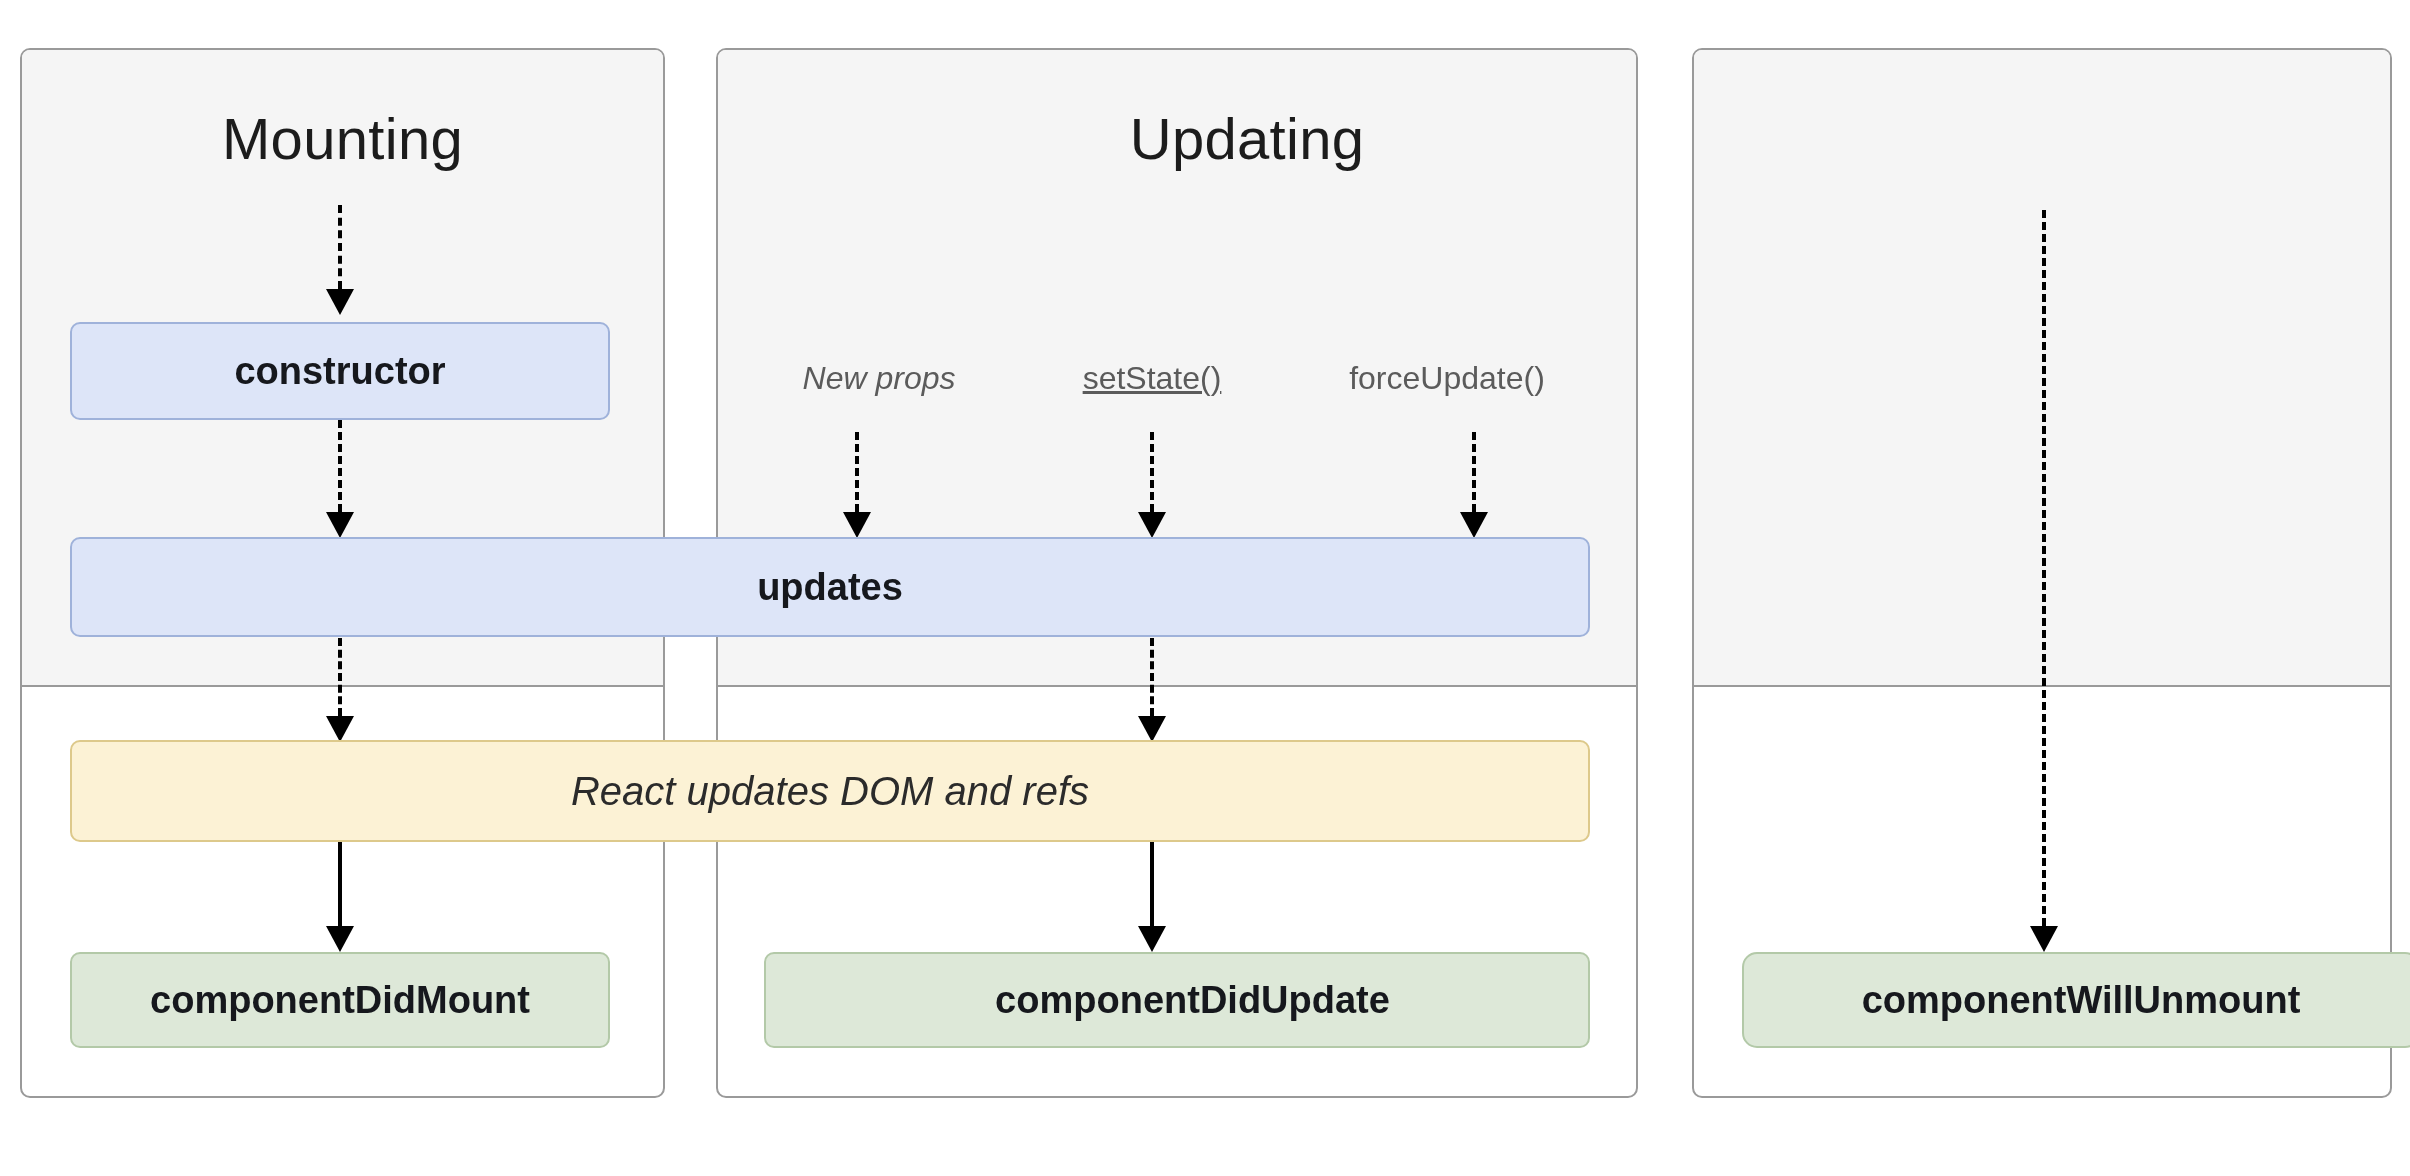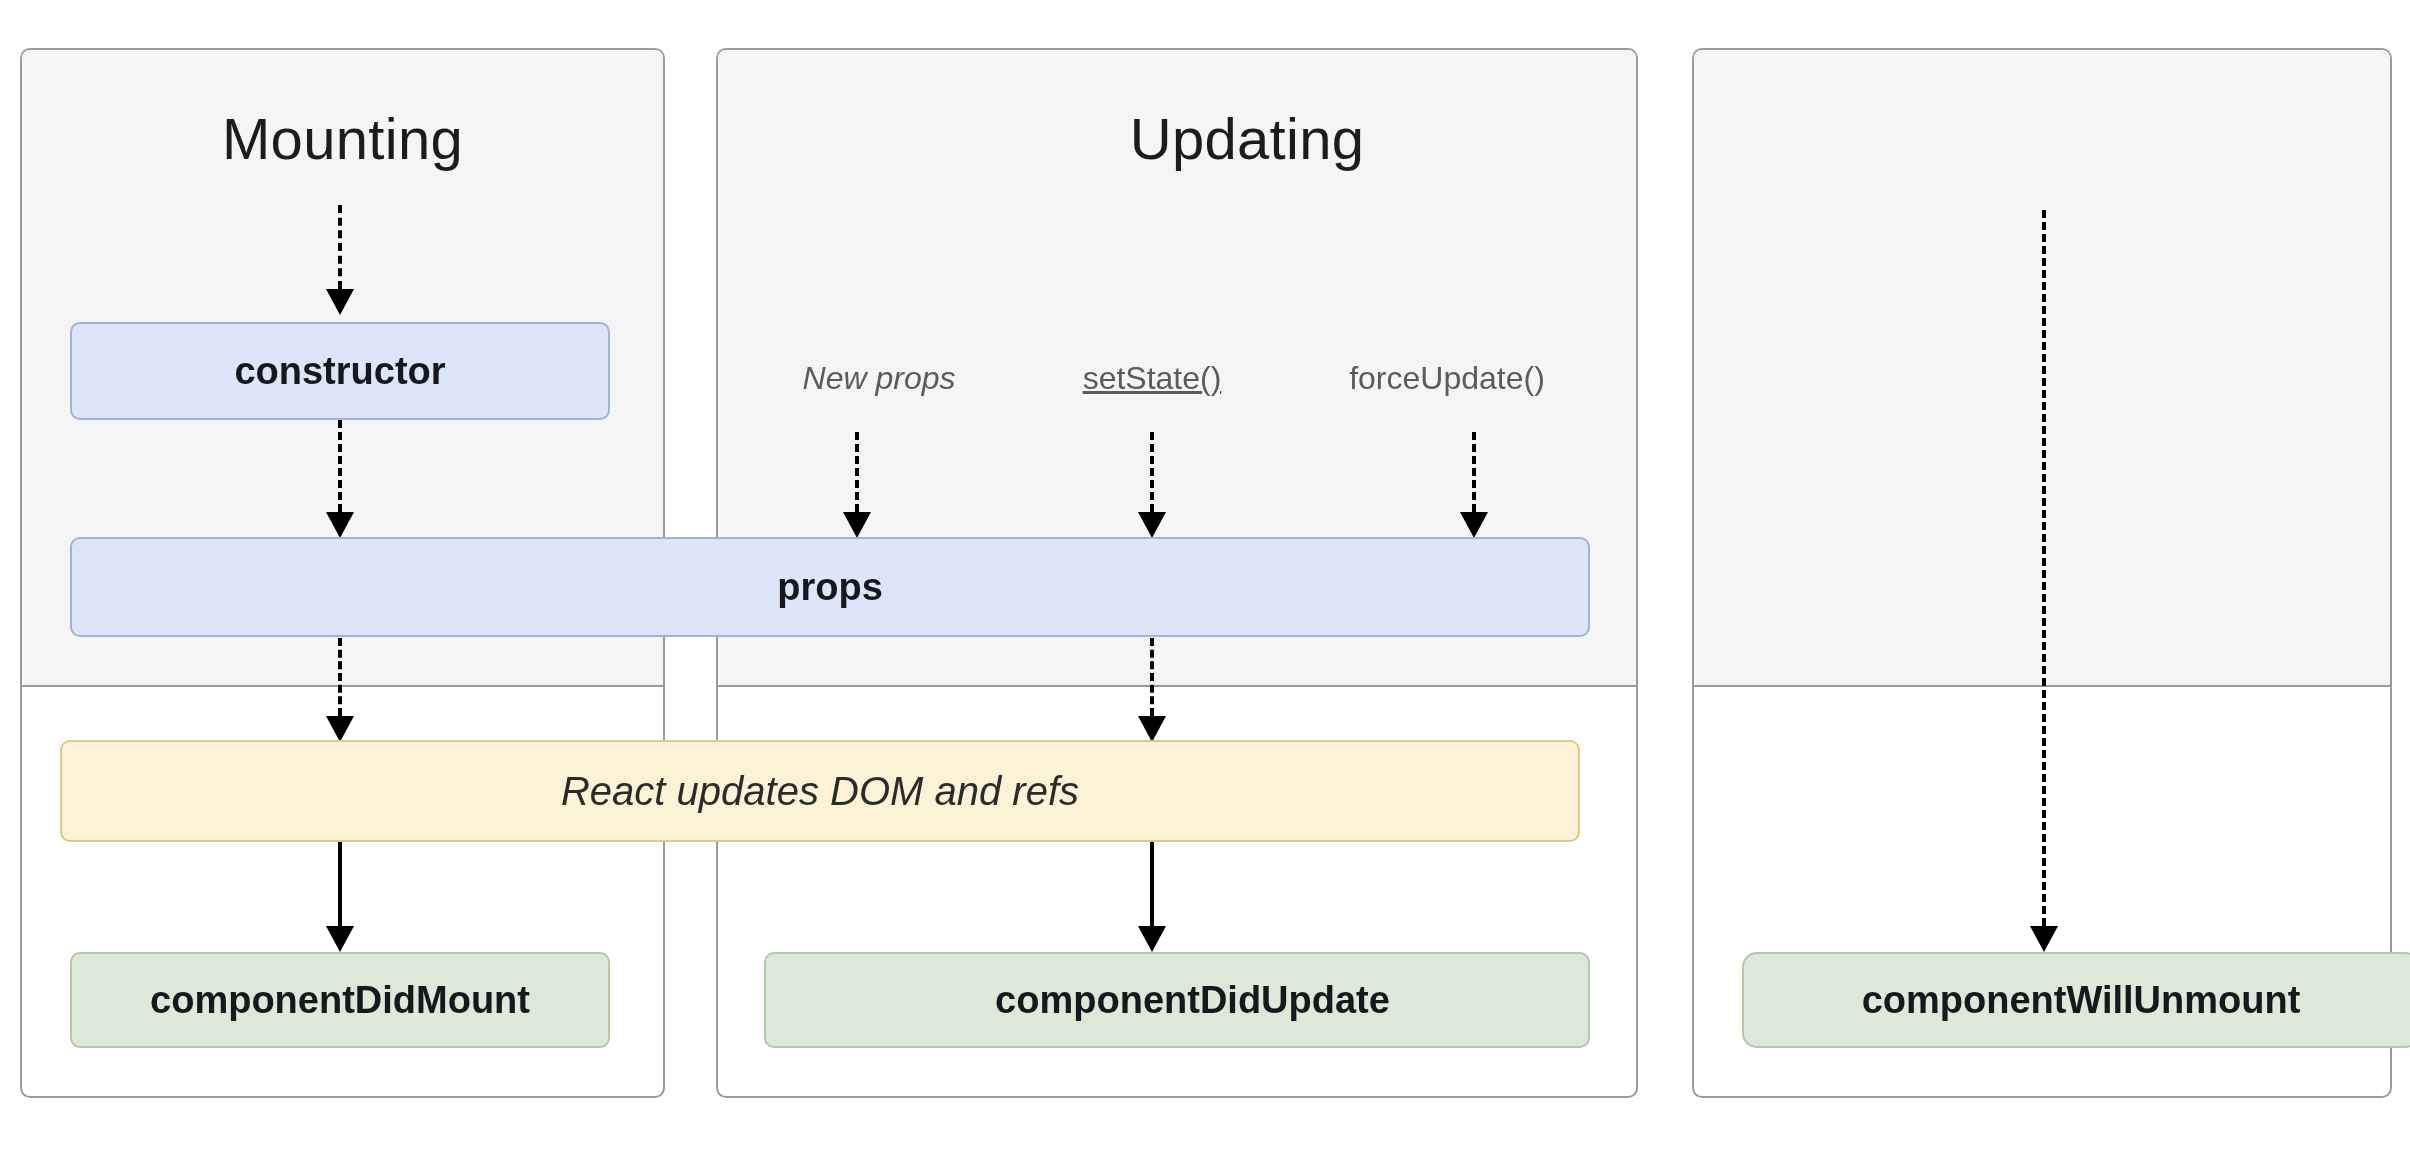--- a/index.html
+++ b/index.html
@@ -189,17 +189,17 @@
     <div class="panel-top" style="height:637px;"></div>
   </div>
 
   <div class="arrow dashed" style="left:2044px; top:210px; width:40px; height:742px;">
     <div class="shaft" style="height:716px;"></div>
     <div class="head"></div>
   </div>
 
   <div class="node node-green" style="left:1742px; top:952px; width:678px; height:96px;border-radius:15px;">componentWillUnmount</div>
 
-  <div class="node node-blue" style="left:70px; top:537px; width:1520px; height:100px;">props</div>
-
-  <div class="node node-yellow" style="left:60px; top:740px; width:1520px; height:102px; font-size:40px;">React updates DOM and refs</div>
+  <div class="node node-blue" style="left:70px; top:537px; width:1520px; height:100px;">updates</div>
+
+  <div class="node node-yellow" style="left:70px; top:740px; width:1520px; height:102px; font-size:40px;">React updates DOM and refs</div>
 
 </div>
 
 </body></html>

